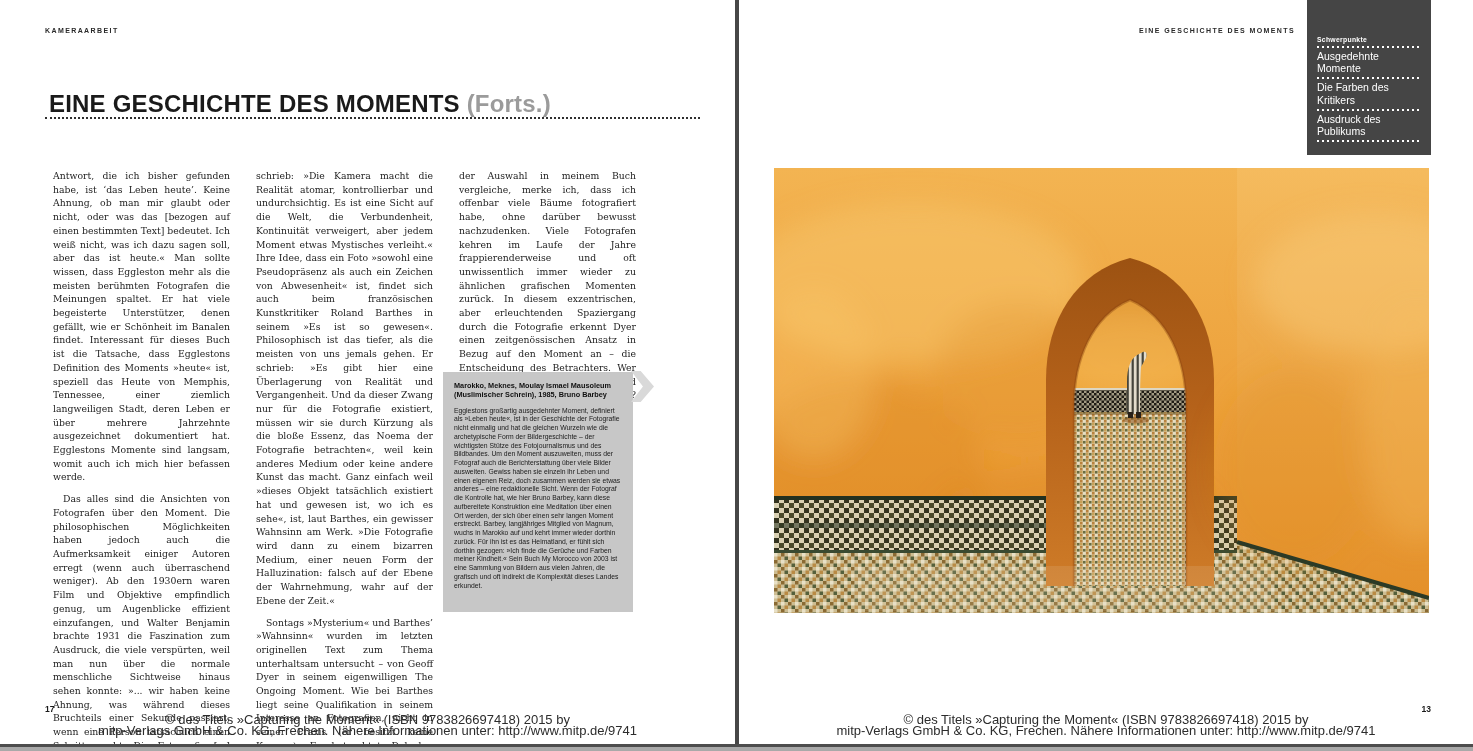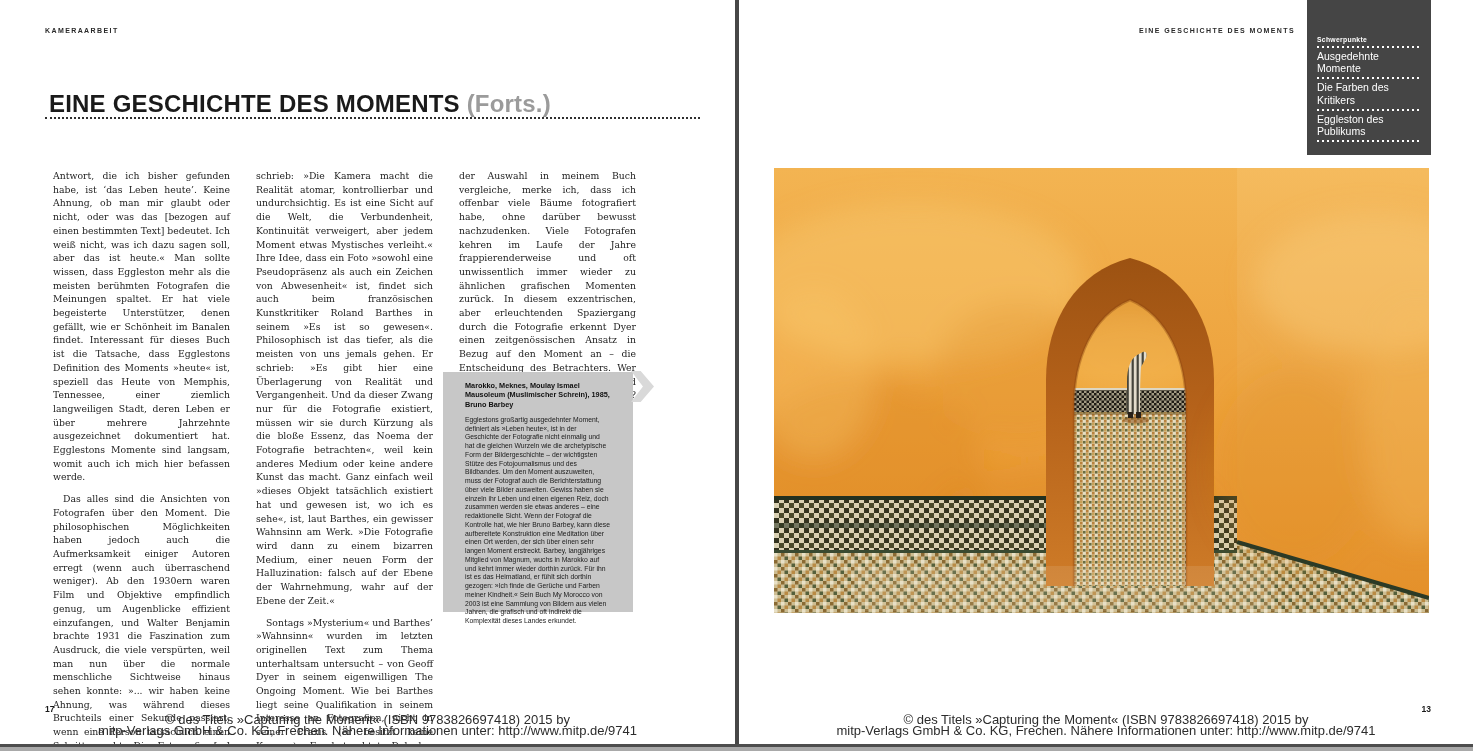--- a/index.html
+++ b/index.html
@@ -24,21 +24,21 @@
   .title-rule{position:absolute;left:45px;top:100px;width:655px;height:17px;border-bottom:2px dotted #2e2e2e;}
 
   .columns{position:absolute;left:45px;top:161px;width:600px;display:flex;gap:10px;}
   .col{width:193px;font-family:"DejaVu Serif","Liberation Serif",serif;font-size:9.3px;
     line-height:13.7px;text-align:justify;color:#1c1c1c;}
   .col p{margin:8px;}
   .col p.indent{text-indent:10px;}
   .end-marker{display:inline-block;width:5px;height:5px;background:#999;margin-left:3px;}
 
   .caption-box{position:absolute;left:443px;top:372px;width:190px;height:240px;
-    background:#c7c7c7;box-sizing:border-box;padding:9px 22px;}
+    background:#c7c7c7;box-sizing:border-box;padding:9px 11px;}
   .caption-box h3{margin:0 0 7px 0;font-size:7.3px;line-height:9.3px;font-weight:700;color:#111;}
   .caption-box p{margin:0;font-size:6.8px;line-height:8.75px;color:#1a1a1a;}
   .caption-arrow{position:absolute;left:631px;top:371px;width:23px;height:31px;background:#d9d9d9;
     -webkit-clip-path:polygon(0 0,42% 0,100% 50%,42% 100%,0 100%,52% 50%);
     clip-path:polygon(0 0,42% 0,100% 50%,42% 100%,0 100%,52% 50%);}
 
   .pagenum{position:absolute;top:704px;font-size:8.5px;font-weight:700;color:#1a1a1a;}
   .pagenum.pn-left{left:45px;}
   .pagenum.pn-right{right:42px;}
 
@@ -97,21 +97,21 @@
 <section class="page page-right">
   <div class="running-head right">EINE GESCHICHTE DES MOMENTS</div>
 
   <aside class="topics-box">
     <div class="topics-label">Schwerpunkte</div>
     <div class="topics-sep"></div>
     <div class="topic">Ausgedehnte Momente</div>
     <div class="topics-sep"></div>
     <div class="topic">Die Farben des Kritikers</div>
     <div class="topics-sep"></div>
-    <div class="topic">Eggleston des Publikums</div>
+    <div class="topic">Ausdruck des Publikums</div>
     <div class="topics-sep"></div>
   </aside>
 
   <figure class="photo">
     <svg width="655" height="445" viewBox="0 0 655 445" xmlns="http://www.w3.org/2000/svg">
       <defs>
         <linearGradient id="wallL" x1="0" y1="0" x2="0" y2="1">
           <stop offset="0" stop-color="#f3b452"></stop>
             <stop offset="0.5" stop-color="#eda23c"></stop>
             <stop offset="1" stop-color="#e58f2a"></stop>

